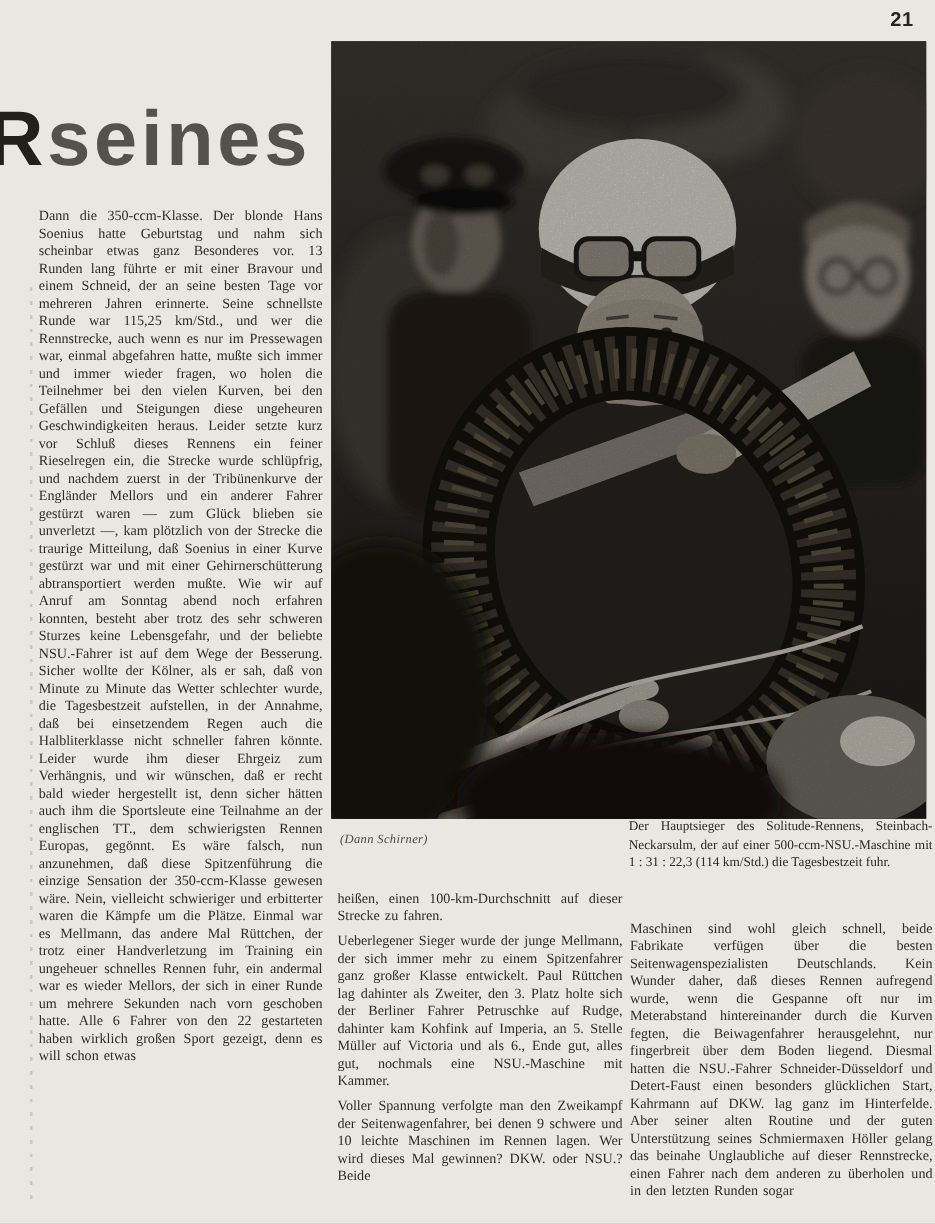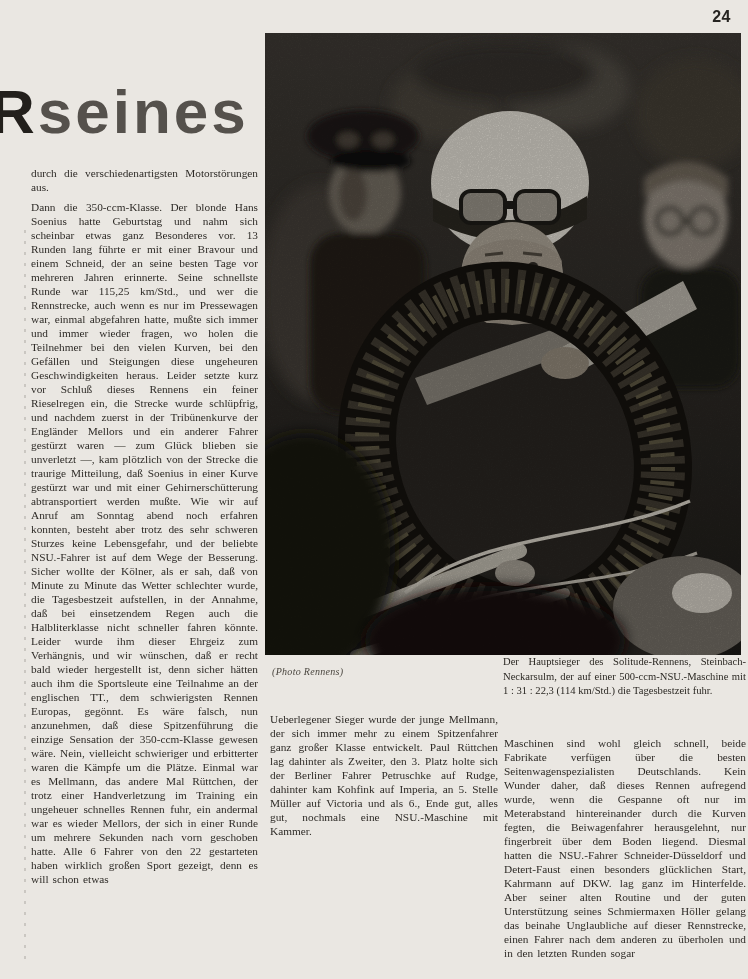--- a/index.html
+++ b/index.html
@@ -61,21 +61,21 @@
     background:repeating-linear-gradient(
       to bottom, rgba(45,40,33,.28) 0 3px, transparent 3px 11px);
     opacity:.6;
   }
 </style>
 </head>
 <body>
 
 <div class="page">
 
-  <div class="page-number">24</div>
+  <div class="page-number">21</div>
 
   <h1 class="headline" style="margin:0;">
     <span class="initial">R</span><span class="rest">seines</span>
   </h1>
 
   <figure class="photo" style="margin:0;">
     <svg viewBox="0 0 476 622" preserveAspectRatio="none" aria-hidden="true">
       <defs>
         <linearGradient id="bgGrad" x1="0" y1="0" x2="0" y2="1">
           <stop offset="0" stop-color="#3b3732"></stop>
@@ -167,31 +167,32 @@
         <ellipse cx="420" cy="575" rx="72" ry="52" fill="#6d6860"></ellipse>
         <ellipse cx="437" cy="560" rx="30" ry="20" fill="#d7d2c8" opacity="0.85"></ellipse>
       </g>
       <ellipse cx="40" cy="520" rx="90" ry="120" fill="#15130e" filter="url(#soft)"></ellipse>
       <ellipse cx="230" cy="608" rx="130" ry="55" fill="#13110d" filter="url(#soft)"></ellipse>
 
       <rect x="0" y="0" width="476" height="622" filter="url(#grain)" opacity="0.22"></rect>
     </svg>
   </figure>
 
-  <div class="photo-credit">(Photo Rennens)</div>
+  <div class="photo-credit">(Dann Schirner)</div>
 
   <div class="photo-caption">Der Hauptsieger des Solitude-Rennens, Steinbach-Neckarsulm, der auf einer 500-ccm-NSU.-Maschine mit 1 : 31 : 22,3 (114 km/Std.) die Tagesbestzeit fuhr.</div>
 
   <div class="col col-left">
-    <p>durch die verschiedenartigsten Motorstörungen aus.</p>
     <p>Dann die 350-ccm-Klasse. Der blonde Hans Soenius hatte Geburtstag und nahm sich scheinbar etwas ganz Besonderes vor. 13 Runden lang führte er mit einer Bravour und einem Schneid, der an seine besten Tage vor mehreren Jahren erinnerte. Seine schnellste Runde war 115,25 km/Std., und wer die Rennstrecke, auch wenn es nur im Pressewagen war, einmal abgefahren hatte, mußte sich immer und immer wieder fragen, wo holen die Teilnehmer bei den vielen Kurven, bei den Gefällen und Steigungen diese ungeheuren Geschwindigkeiten heraus. Leider setzte kurz vor Schluß dieses Rennens ein feiner Rieselregen ein, die Strecke wurde schlüpfrig, und nachdem zuerst in der Tribünenkurve der Engländer Mellors und ein anderer Fahrer gestürzt waren — zum Glück blieben sie unverletzt —, kam plötzlich von der Strecke die traurige Mitteilung, daß Soenius in einer Kurve gestürzt war und mit einer Gehirnerschütterung abtransportiert werden mußte. Wie wir auf Anruf am Sonntag abend noch erfahren konnten, besteht aber trotz des sehr schweren Sturzes keine Lebensgefahr, und der beliebte NSU.-Fahrer ist auf dem Wege der Besserung. Sicher wollte der Kölner, als er sah, daß von Minute zu Minute das Wetter schlechter wurde, die Tagesbestzeit aufstellen, in der Annahme, daß bei einsetzendem Regen auch die Halbliterklasse nicht schneller fahren könnte. Leider wurde ihm dieser Ehrgeiz zum Verhängnis, und wir wünschen, daß er recht bald wieder hergestellt ist, denn sicher hätten auch ihm die Sportsleute eine Teilnahme an der englischen TT., dem schwierigsten Rennen Europas, gegönnt. Es wäre falsch, nun anzunehmen, daß diese Spitzenführung die einzige Sensation der 350-ccm-Klasse gewesen wäre. Nein, vielleicht schwieriger und erbitterter waren die Kämpfe um die Plätze. Einmal war es Mellmann, das andere Mal Rüttchen, der trotz einer Handverletzung im Training ein ungeheuer schnelles Rennen fuhr, ein andermal war es wieder Mellors, der sich in einer Runde um mehrere Sekunden nach vorn geschoben hatte. Alle 6 Fahrer von den 22 gestarteten haben wirklich großen Sport gezeigt, denn es will schon etwas</p>
   </div>
 
   <div class="col col-middle">
+    <p>heißen, einen 100-km-Durchschnitt auf dieser Strecke zu fahren.</p>
     <p>Ueberlegener Sieger wurde der junge Mellmann, der sich immer mehr zu einem Spitzenfahrer ganz großer Klasse entwickelt. Paul Rüttchen lag dahinter als Zweiter, den 3. Platz holte sich der Berliner Fahrer Petruschke auf Rudge, dahinter kam Kohfink auf Imperia, an 5. Stelle Müller auf Victoria und als 6., Ende gut, alles gut, nochmals eine NSU.-Maschine mit Kammer.</p>
+    <p>Voller Spannung verfolgte man den Zweikampf der Seitenwagenfahrer, bei denen 9 schwere und 10 leichte Maschinen im Rennen lagen. Wer wird dieses Mal gewinnen? DKW. oder NSU.? Beide</p>
   </div>
 
   <div class="col col-right">
     <p>Maschinen sind wohl gleich schnell, beide Fabrikate verfügen über die besten Seitenwagenspezialisten Deutschlands. Kein Wunder daher, daß dieses Rennen aufregend wurde, wenn die Gespanne oft nur im Meterabstand hintereinander durch die Kurven fegten, die Beiwagenfahrer herausgelehnt, nur fingerbreit über dem Boden liegend. Diesmal hatten die NSU.-Fahrer Schneider-Düsseldorf und Detert-Faust einen besonders glücklichen Start, Kahrmann auf DKW. lag ganz im Hinterfelde. Aber seiner alten Routine und der guten Unterstützung seines Schmiermaxen Höller gelang das beinahe Unglaubliche auf dieser Rennstrecke, einen Fahrer nach dem anderen zu überholen und in den letzten Runden sogar</p>
   </div>
 
   <div class="scan-edge"></div>
 
 </div>
 

